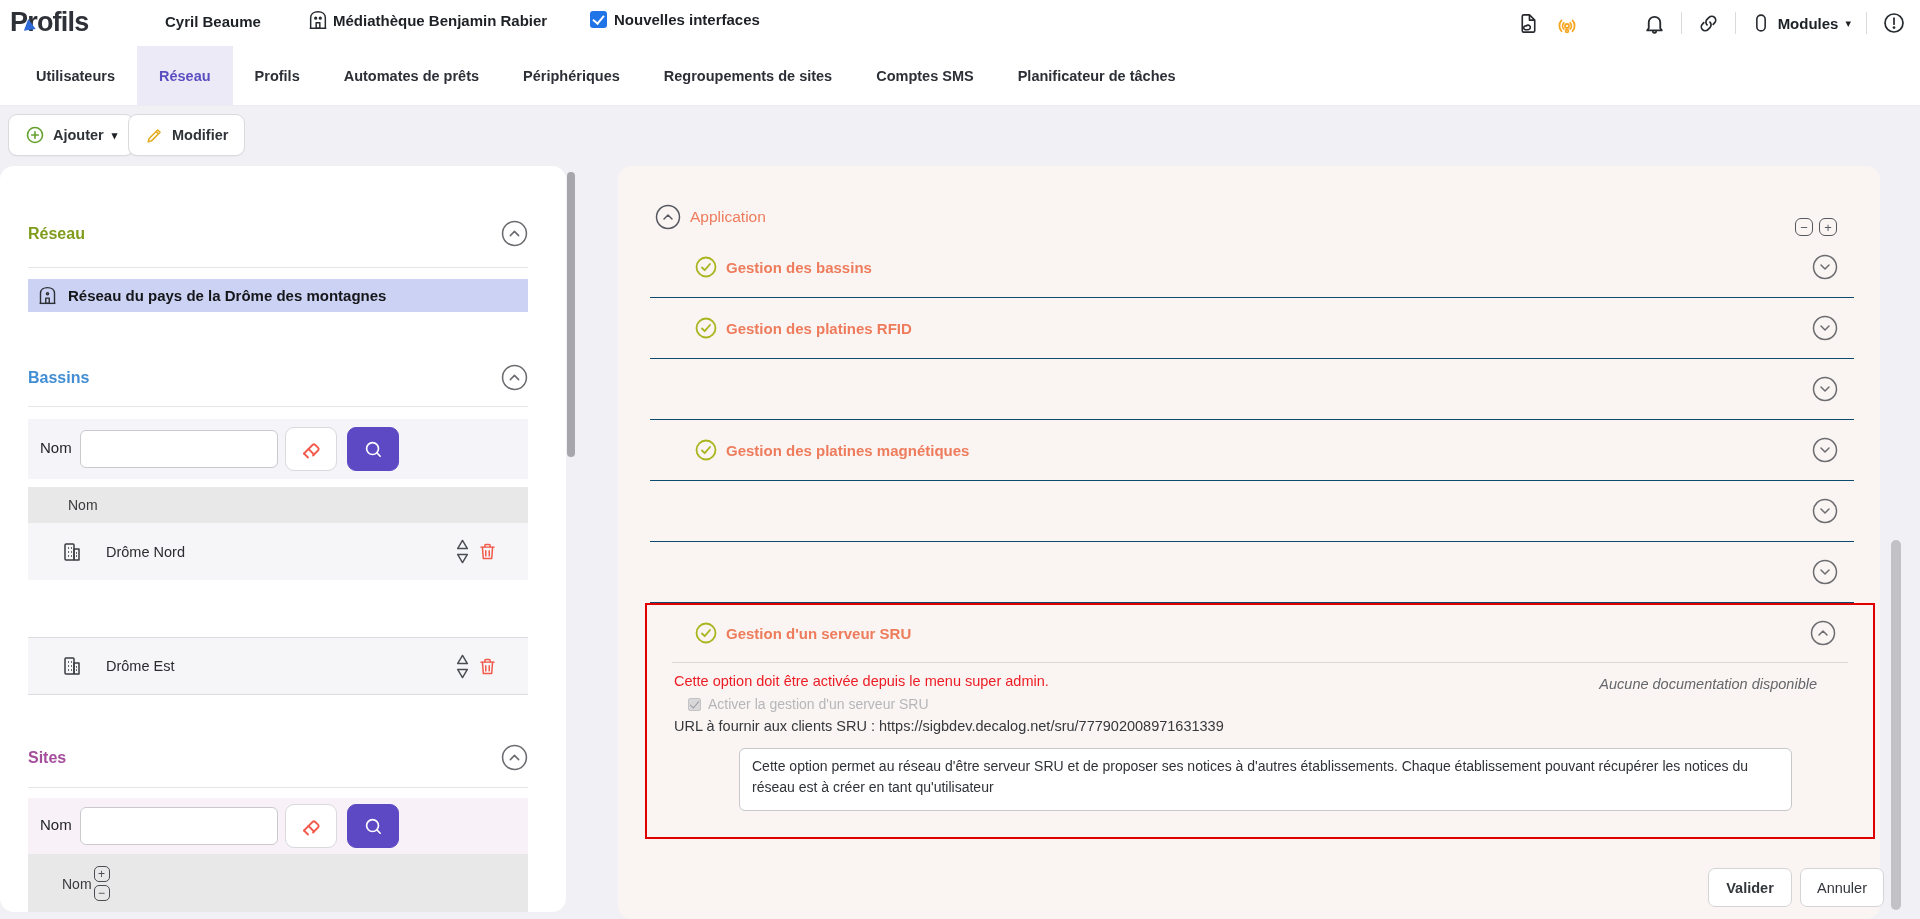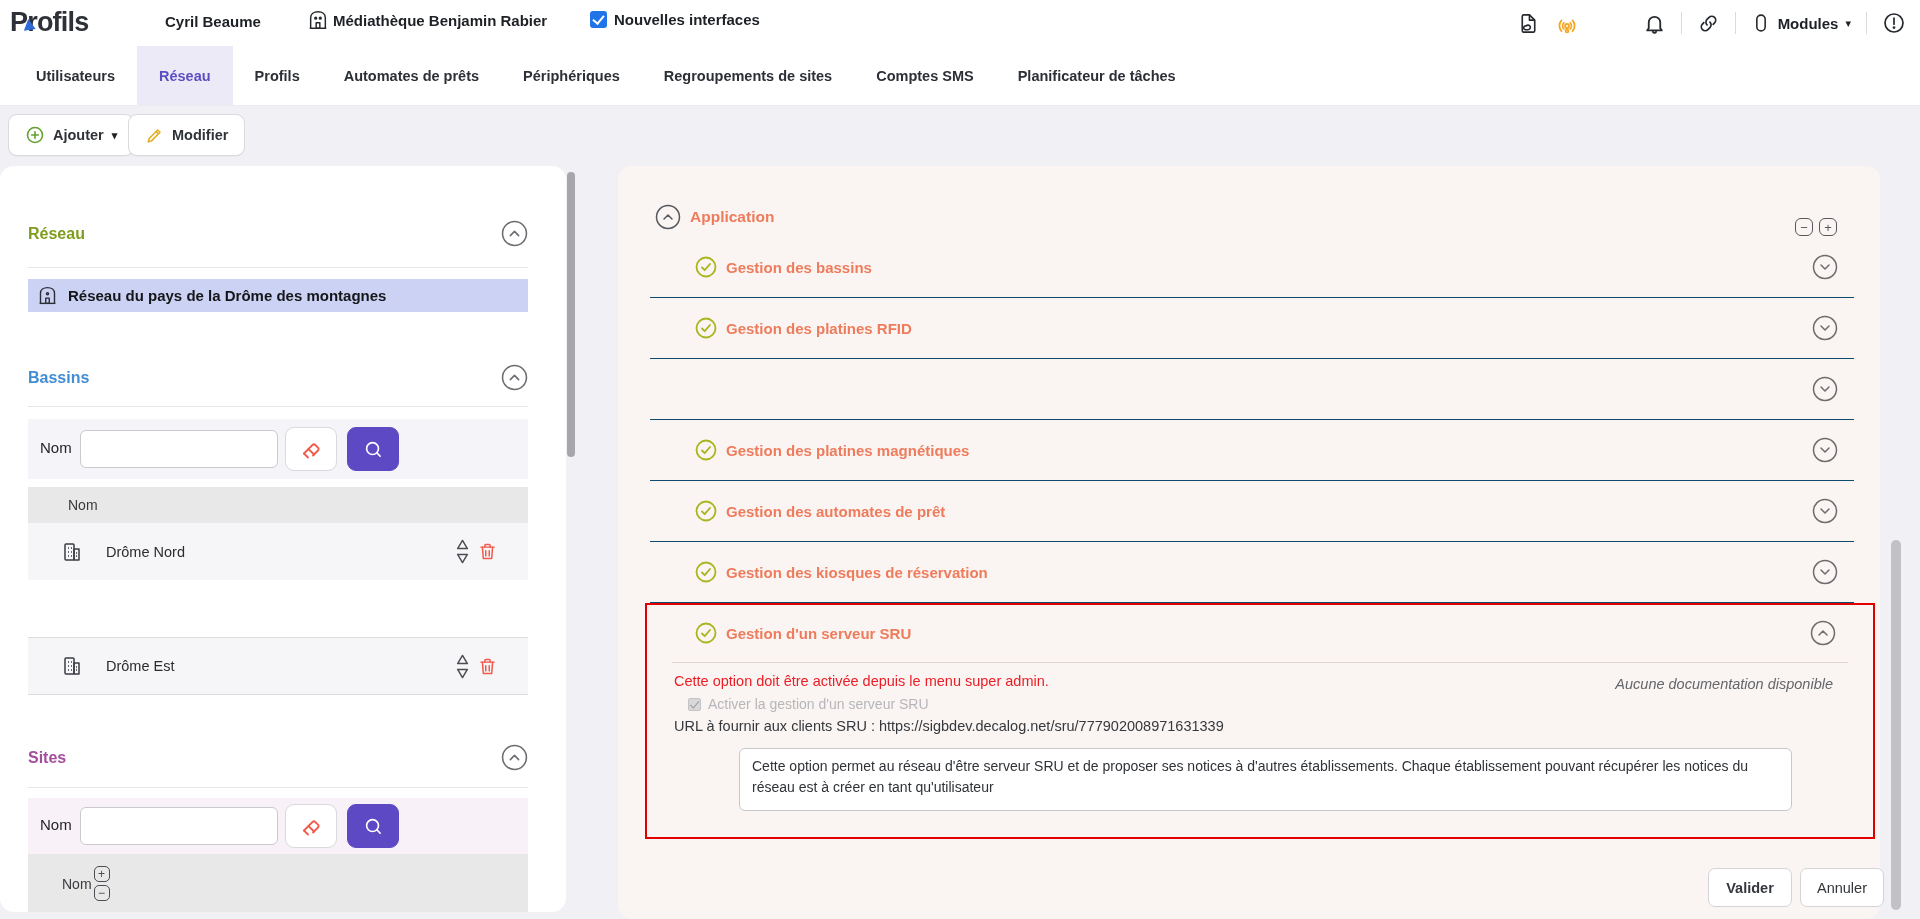--- a/index.html
+++ b/index.html
@@ -80,37 +80,37 @@
            font-size:12px; line-height:12px; display:flex; align-items:center; justify-content:center;
            background:transparent; cursor:pointer; }
 
   .left-scroll { position:absolute; left:567px; top:172px; width:8px; height:285px; background:#a6a6ac; border-radius:4px; cursor:grab; }
   .right-scroll { position:absolute; left:1891px; top:540px; width:10px; height:370px; background:#c2c2c6; border-radius:5px; cursor:grab; }
 
   
   .main-card { position:absolute; left:618px; top:166px; width:1262px; height:753px; background:#faf5f2;
                border-radius:14px; }
   .app-head { position:absolute; left:37px; top:38px; display:flex; align-items:center; gap:9px; cursor:pointer; }
-  .app-head .ttl { font-size:15.5px; font-weight:700; color:#ee7c5c; }
+  .app-head .ttl { font-size:15.5px; font-weight:400; color:#ee7c5c; }
   .pm-top { position:absolute; right:43px; top:52px; display:flex; gap:6px; }
   .pm-sq2 { width:18px; height:18px; border:1.6px solid #55585e; border-radius:6px; color:#55585e;
             font-size:13px; display:flex; align-items:center; justify-content:center; background:transparent; cursor:pointer; }
   .app-item { position:absolute; left:32px; width:1204px; height:61px; border-bottom:1px solid #0c4a6e; cursor:pointer; }
   .app-item .inner { position:absolute; left:45px; top:0; height:100%; display:flex; align-items:center; gap:9px; }
   .app-item .lbl { font-size:15px; font-weight:700; color:#ee7c5c; }
   .item-chevron { position:absolute; right:16px; top:50%; transform:translateY(-50%); cursor:pointer; }
 
   .sru-box { position:absolute; left:27px; top:437px; width:1230px; height:236px; border:2px solid #e10000;
              background:transparent; }
   .sru-head { position:absolute; left:48px; top:0; height:56px; display:flex; align-items:center; gap:9px; cursor:pointer; }
   .sru-head .lbl { font-size:15px; font-weight:700; color:#ee7c5c; }
   .sru-chevron { position:absolute; right:37px; top:15px; cursor:pointer; }
   .sru-div { position:absolute; left:25px; right:25px; top:57px; height:1px; background:#ddd6d1; }
   .sru-warning { position:absolute; left:27px; top:68px; font-size:14.5px; color:#ed1c24; }
-  .sru-nodoc { position:absolute; right:40px; top:71px; font-size:14.5px; font-style:italic; color:#63666b; }
+  .sru-nodoc { position:absolute; right:56px; top:71px; font-size:14.5px; font-style:italic; color:#63666b; }
   .sru-cbrow { position:absolute; left:41px; top:91px; display:flex; align-items:center; gap:7px;
                font-size:14px; color:#b6b6ba; }
   .cb-disabled { width:13px; height:13px; background:#d8d8da; border:1px solid #c4c4c6; border-radius:2px; position:relative; }
   .cb-disabled::after { content:""; position:absolute; left:3px; top:0px; width:4px; height:8px;
                         border:solid #9a9a9e; border-width:0 1.6px 1.6px 0; transform:rotate(40deg); }
   .sru-url { position:absolute; left:27px; top:113px; font-size:14.5px; color:#35383d; }
   .sru-textarea { position:absolute; left:92px; top:143px; width:1053px; height:63px; background:#fff;
                   border:1px solid #c8c8cc; border-radius:6px; padding:7px 12px; font-size:14px;
                   line-height:1.5; color:#2f3237; font-family:inherit; resize:none; }
   .form-btn { position:absolute; top:702px; width:84px; height:39px; background:#fff; border:1px solid #d4d4d8;
@@ -407,40 +407,26 @@
             <path d="M7 11.5l2.7 2.7L15 8"></path>
         </svg>
         <span class="lbl">Gestion des platines magnétiques</span>
       </span>
       <svg class="item-chevron" width="26" height="26" viewBox="0 0 26 26" fill="none" stroke="#6b6b70" stroke-width="1.5" stroke-linecap="round" stroke-linejoin="round">
         <circle cx="13" cy="13" r="11.5"></circle>
           <path d="M9 11l4 4 4-4"></path>
       </svg>
     </div>
     <div class="app-item" style="top:315px;">
-      <span class="inner">
-        <svg width="22" height="22" viewBox="0 0 22 22" fill="none" stroke="#a9b51e" stroke-width="1.8" stroke-linecap="round" stroke-linejoin="round">
-          <circle cx="11" cy="11" r="9.5"></circle>
-            <path d="M7 11.5l2.7 2.7L15 8"></path>
-        </svg>
-        <span class="lbl">Gestion des automates de prêt</span>
-      </span>
       <svg class="item-chevron" width="26" height="26" viewBox="0 0 26 26" fill="none" stroke="#6b6b70" stroke-width="1.5" stroke-linecap="round" stroke-linejoin="round">
         <circle cx="13" cy="13" r="11.5"></circle>
           <path d="M9 11l4 4 4-4"></path>
       </svg>
     </div>
     <div class="app-item" style="top:376px;">
-      <span class="inner">
-        <svg width="22" height="22" viewBox="0 0 22 22" fill="none" stroke="#a9b51e" stroke-width="1.8" stroke-linecap="round" stroke-linejoin="round">
-          <circle cx="11" cy="11" r="9.5"></circle>
-            <path d="M7 11.5l2.7 2.7L15 8"></path>
-        </svg>
-        <span class="lbl">Gestion des kiosques de réservation</span>
-      </span>
       <svg class="item-chevron" width="26" height="26" viewBox="0 0 26 26" fill="none" stroke="#6b6b70" stroke-width="1.5" stroke-linecap="round" stroke-linejoin="round">
         <circle cx="13" cy="13" r="11.5"></circle>
           <path d="M9 11l4 4 4-4"></path>
       </svg>
     </div>
 
     <div class="sru-box">
       <div class="sru-head">
         <svg width="22" height="22" viewBox="0 0 22 22" fill="none" stroke="#a9b51e" stroke-width="1.8" stroke-linecap="round" stroke-linejoin="round">
           <circle cx="11" cy="11" r="9.5"></circle>

